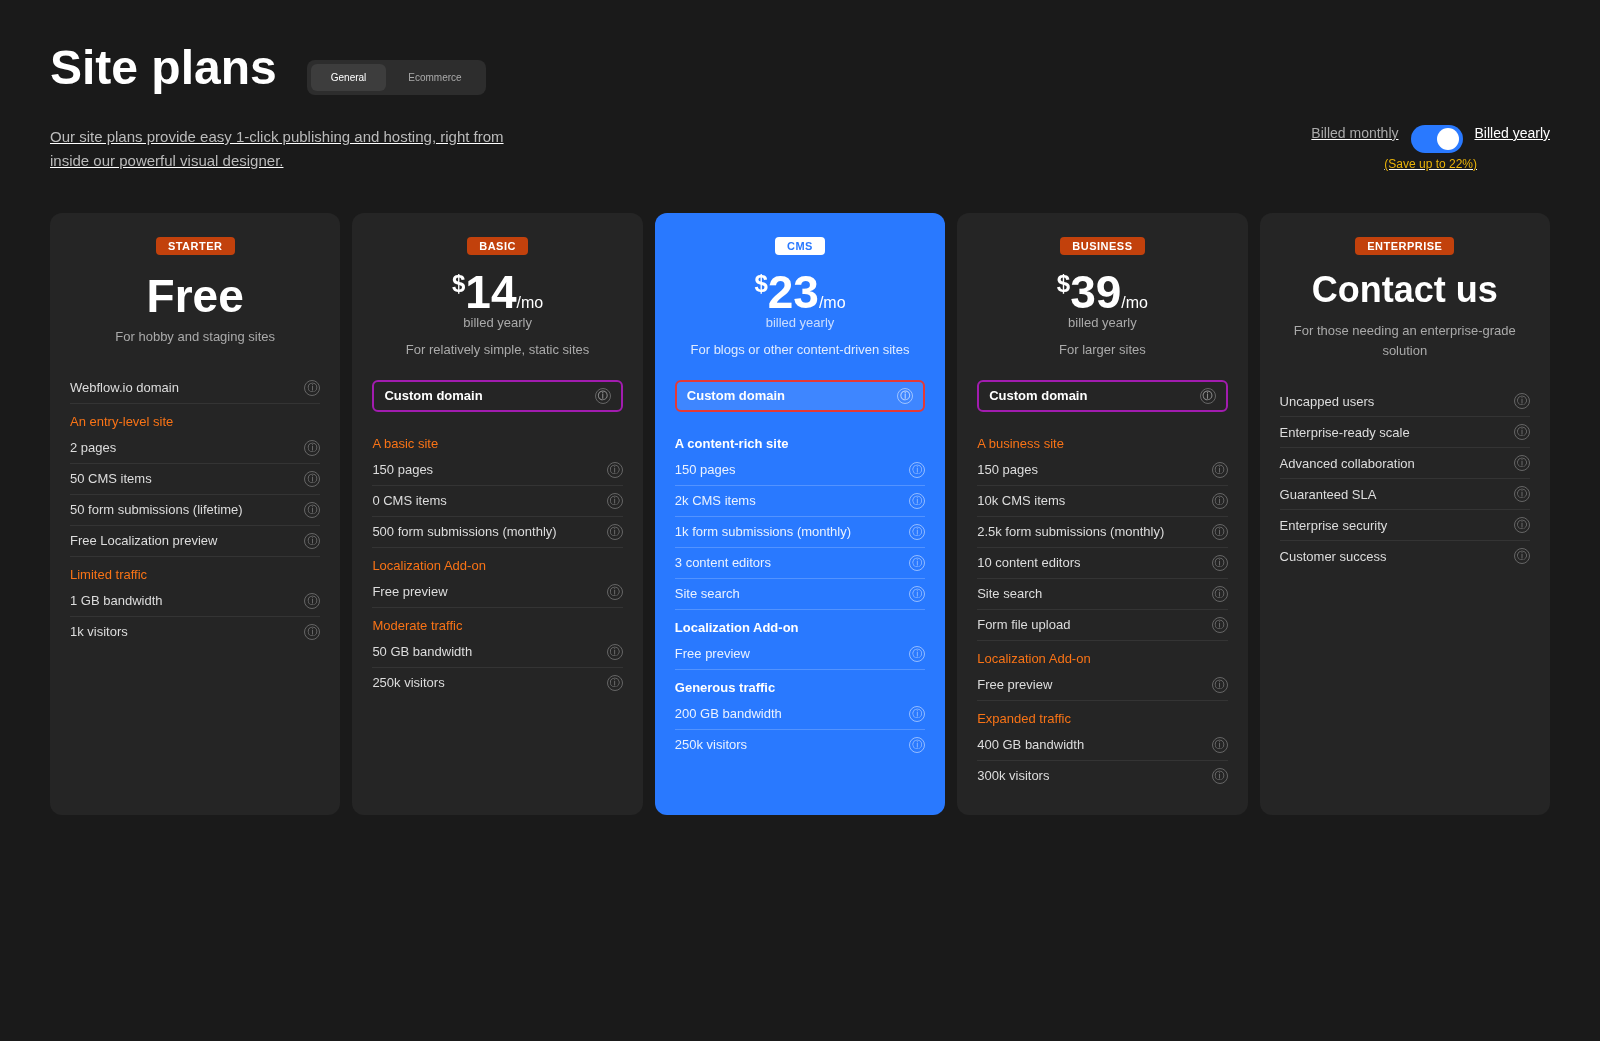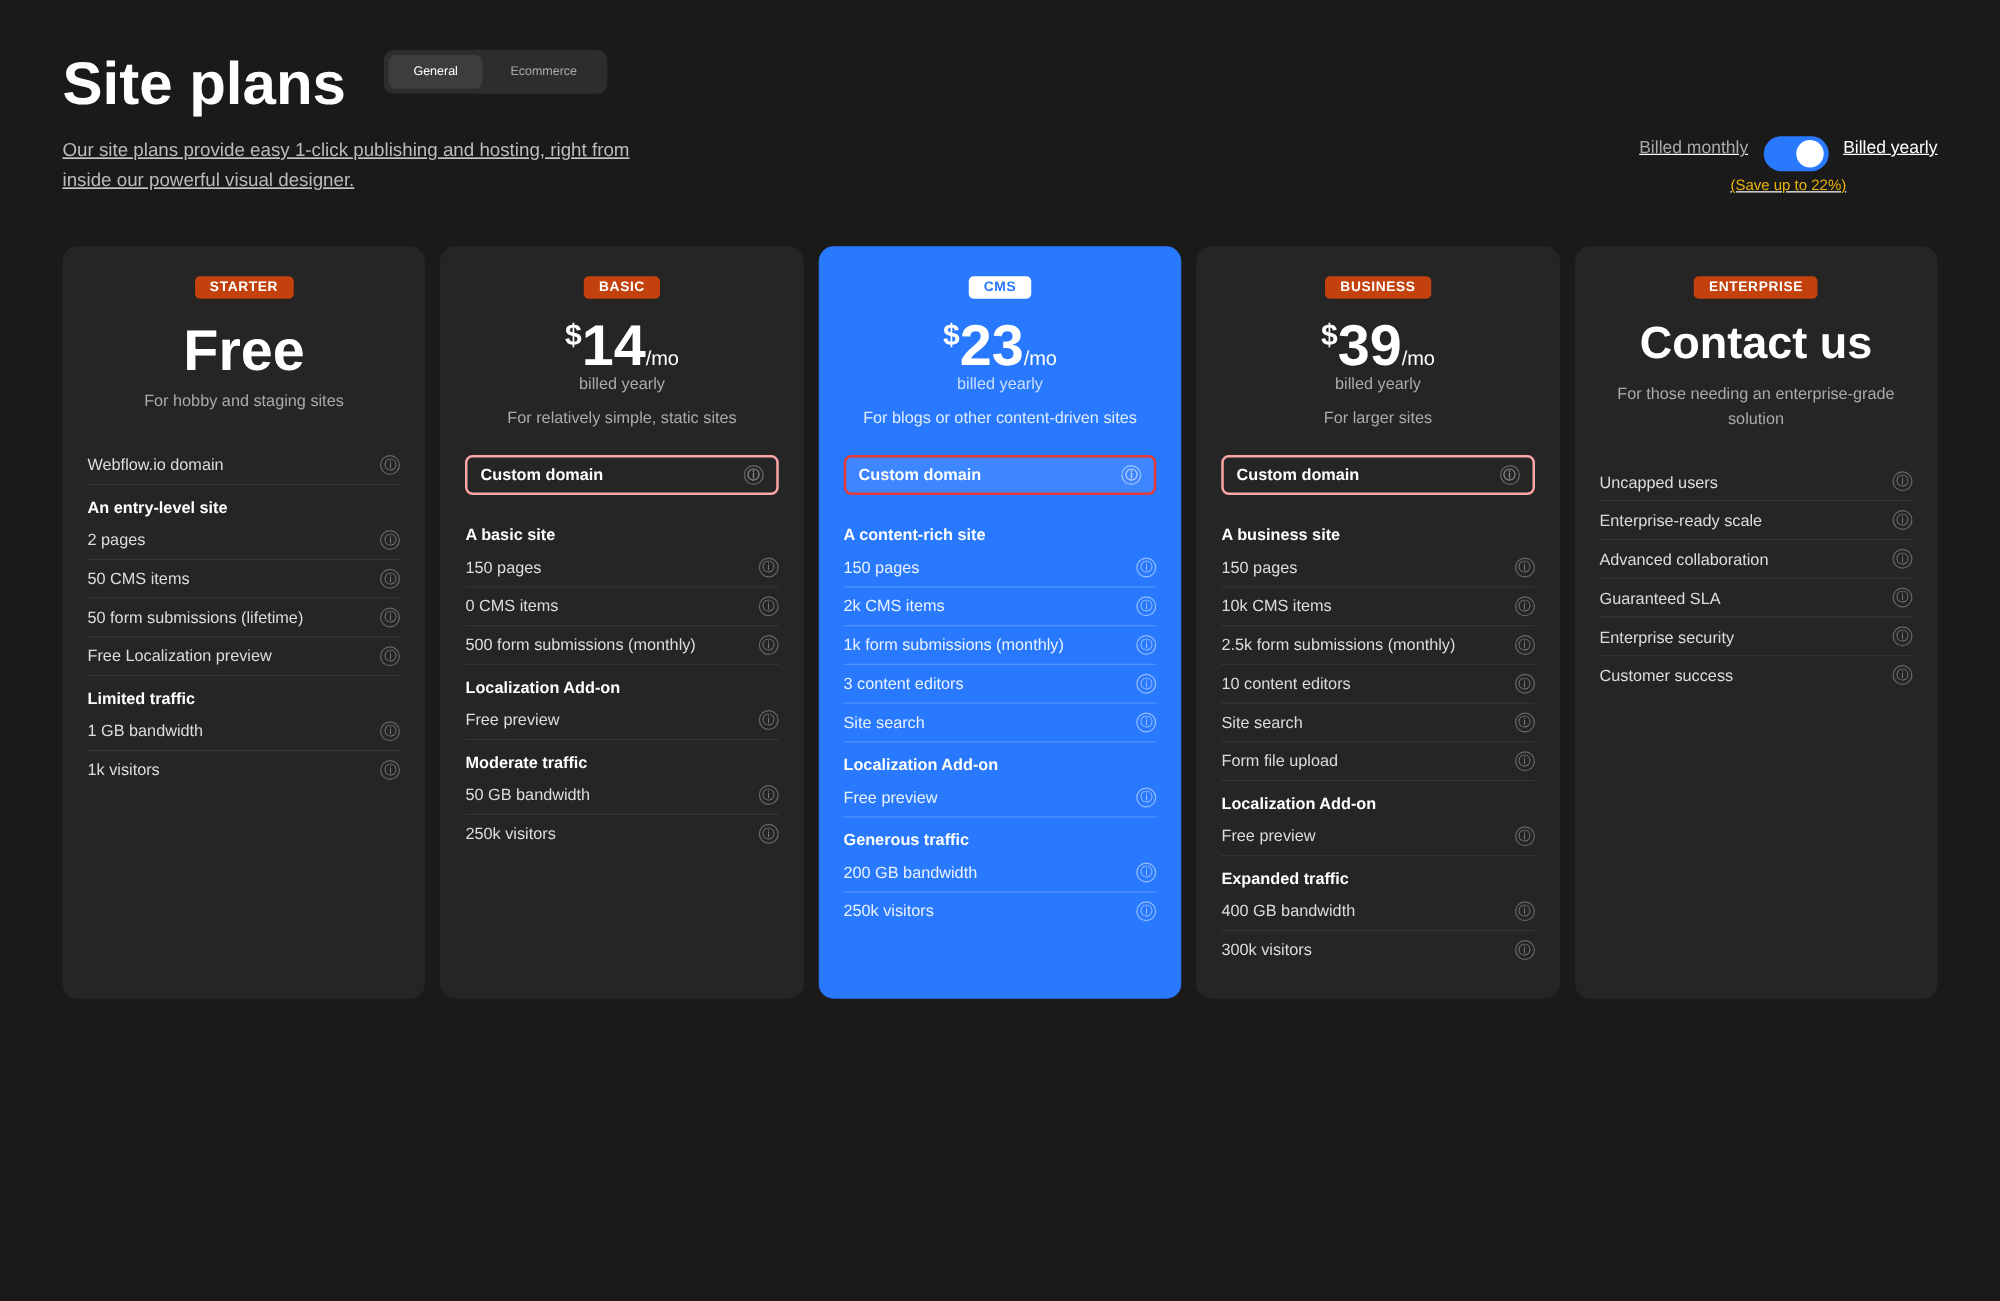--- a/index.html
+++ b/index.html
@@ -7,23 +7,23 @@
       background: #1a1a1a;
       color: #fff;
       font-family: -apple-system, BlinkMacSystemFont, 'Segoe UI', sans-serif;
       min-height: 1041px;
       padding: 40px 50px;
     }
 
     
     .header {
       display: flex;
-      align-items: flex-start;
+      align-items: flex-end;
       gap: 30px;
-      margin-bottom: 14px;
+      margin-bottom: 30px;
     }
     .page-title {
       font-size: 48px;
       font-weight: 800;
       color: #fff;
     }
     .tab-group {
       display: flex;
       background: #2d2d2d;
       border-radius: 8px;
@@ -185,22 +185,22 @@
       border-bottom: 1px solid rgba(255,255,255,0.07);
       font-size: 13px;
       color: #ddd;
     }
     .plan-card.cms .feature-row {
       color: rgba(255,255,255,0.9);
       border-bottom-color: rgba(255,255,255,0.2);
     }
     .feature-row:last-child { border-bottom: none; }
     .feature-heading {
-      font-weight: 700;
-      color: #ffffff;
+      font-weight: 400;
+      color: #f97316;
       padding: 10px 0 4px;
       font-size: 13px;
     }
     .feature-heading.blue { color: #7ec8ff; }
     .plan-card.cms .feature-heading { color: #fff; }
     .plan-card.cms .feature-heading.blue { color: #fff; font-weight: 700; }
 
     .info-icon {
       width: 16px;
       height: 16px;
@@ -213,21 +213,21 @@
       color: #888;
       flex-shrink: 0;
     }
     .plan-card.cms .info-icon {
       border-color: rgba(255,255,255,0.5);
       color: rgba(255,255,255,0.6);
     }
 
     
     .custom-domain-row {
-      border: 2px solid #fca5a5;
+      border: 2px solid #a21caf;
       border-radius: 6px;
       padding: 6px 10px;
       display: flex;
       justify-content: space-between;
       align-items: center;
       font-size: 13px;
       font-weight: 600;
       color: #fff;
       margin-bottom: 8px;
     }

